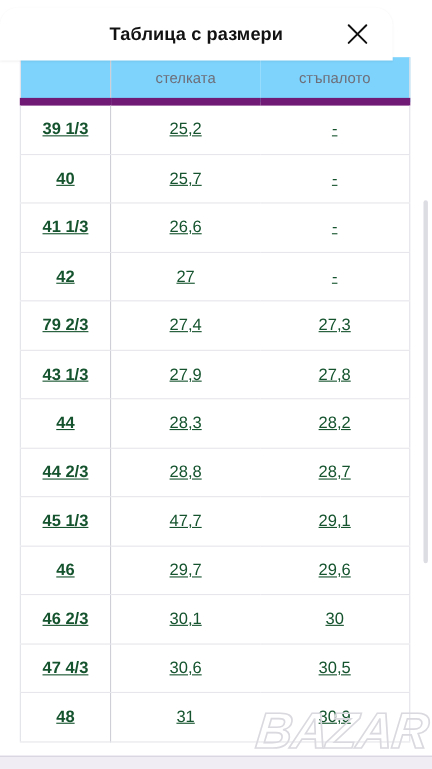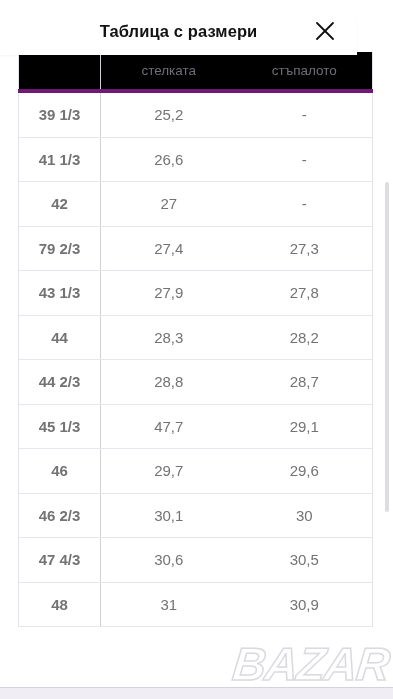--- a/index.html
+++ b/index.html
@@ -86,43 +86,44 @@
     border-collapse: collapse;
     table-layout: fixed;
     background: #ffffff;
   }
 
   .size-table col.c-size  { width: 82px; }
   .size-table col.c-insole{ width: 136px; }
   .size-table col.c-foot  { width: 136px; }
 
   .size-table th {
-    background: #000000;
+    background: #7dd3fc;
     color: #6e6e78;
     font-size: 13.5px;
     font-weight: 400;
     text-align: center;
     padding: 6px 2px 7px;
-    border-bottom: 4px solid #701a75;
+    border-bottom: 7px solid #701a75;
     height: 24px;
     vertical-align: middle;
   }
   .size-table th.h-size {
     border-right: 1px solid #cfcfd8;
   }
 
   .size-table td {
     font-size: 15px;
-    color: #737373;
+    color: #14532d;
     text-align: center;
     padding: 0;
     height: 43.5px;
     vertical-align: middle;
     border-bottom: 1px solid #e6e6ec;
     background: #ffffff;
+    text-decoration: underline;
   }
   .size-table td.cell-size {
     font-weight: 700;
     border-right: 1px solid #cfcfd8;
   }
   .size-table tr:last-child td { border-bottom: 1px solid #e6e6ec; }
 
   
   .size-table {
     border-left: 1px solid #e2e2e9;
@@ -228,20 +229,25 @@
           <th>стъпалото</th>
         </tr>
       </thead>
       <tbody id="table-body">
           <tr>
             <td class="cell-size">39 1/3</td>
             <td class="cell-insole">25,2</td>
             <td class="cell-foot">-</td>
           </tr>
           <tr>
+            <td class="cell-size">40</td>
+            <td class="cell-insole">25,7</td>
+            <td class="cell-foot">-</td>
+          </tr>
+          <tr>
             <td class="cell-size">41 1/3</td>
             <td class="cell-insole">26,6</td>
             <td class="cell-foot">-</td>
           </tr>
           <tr>
             <td class="cell-size">42</td>
             <td class="cell-insole">27</td>
             <td class="cell-foot">-</td>
           </tr>
           <tr>

